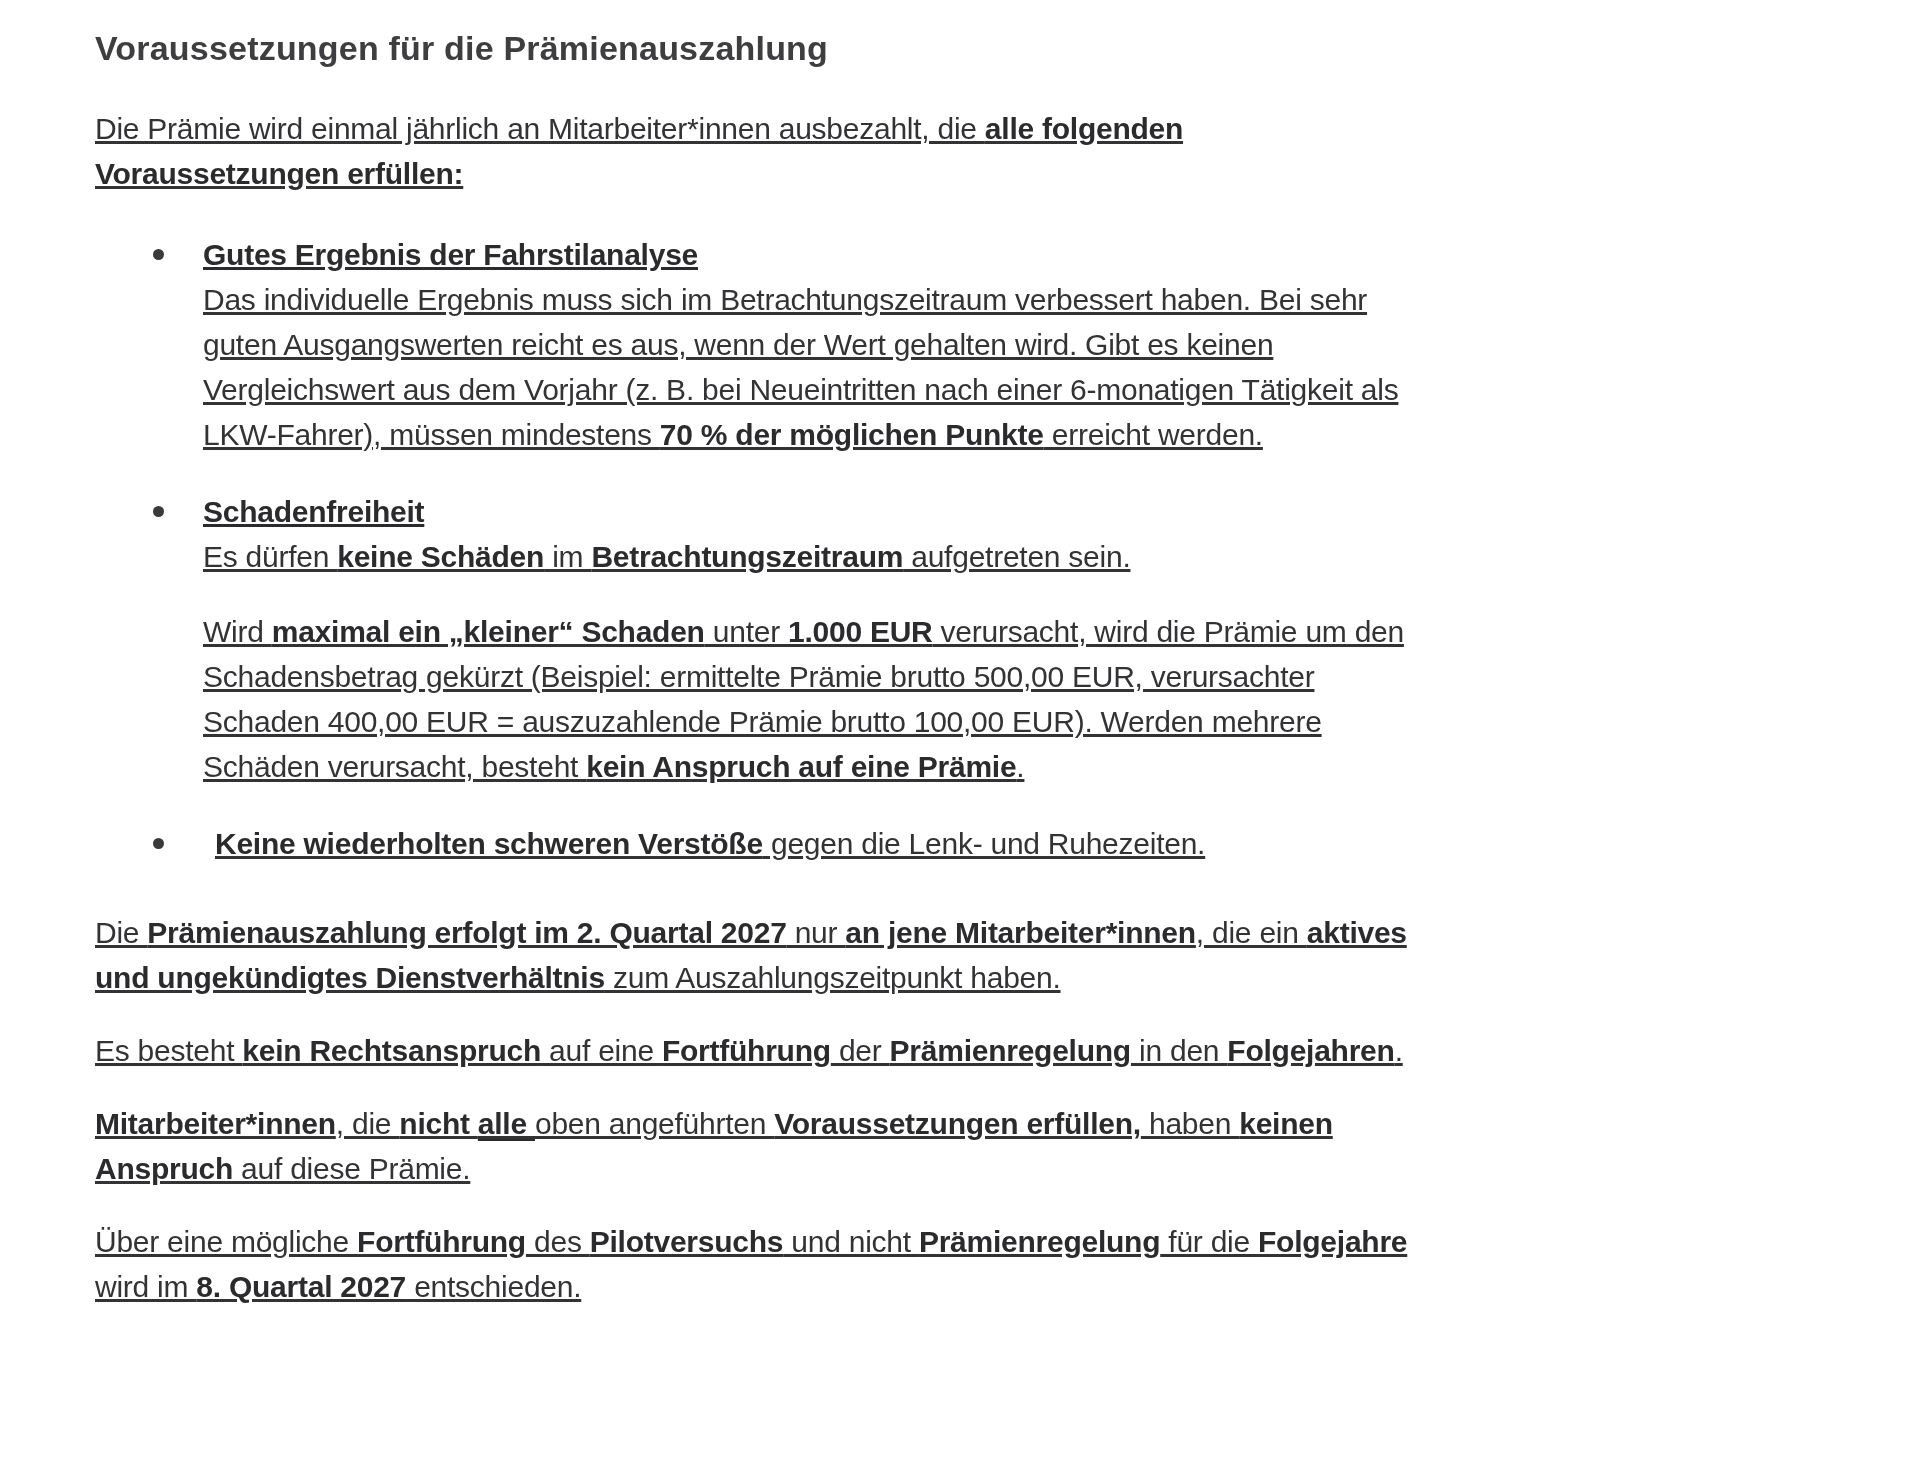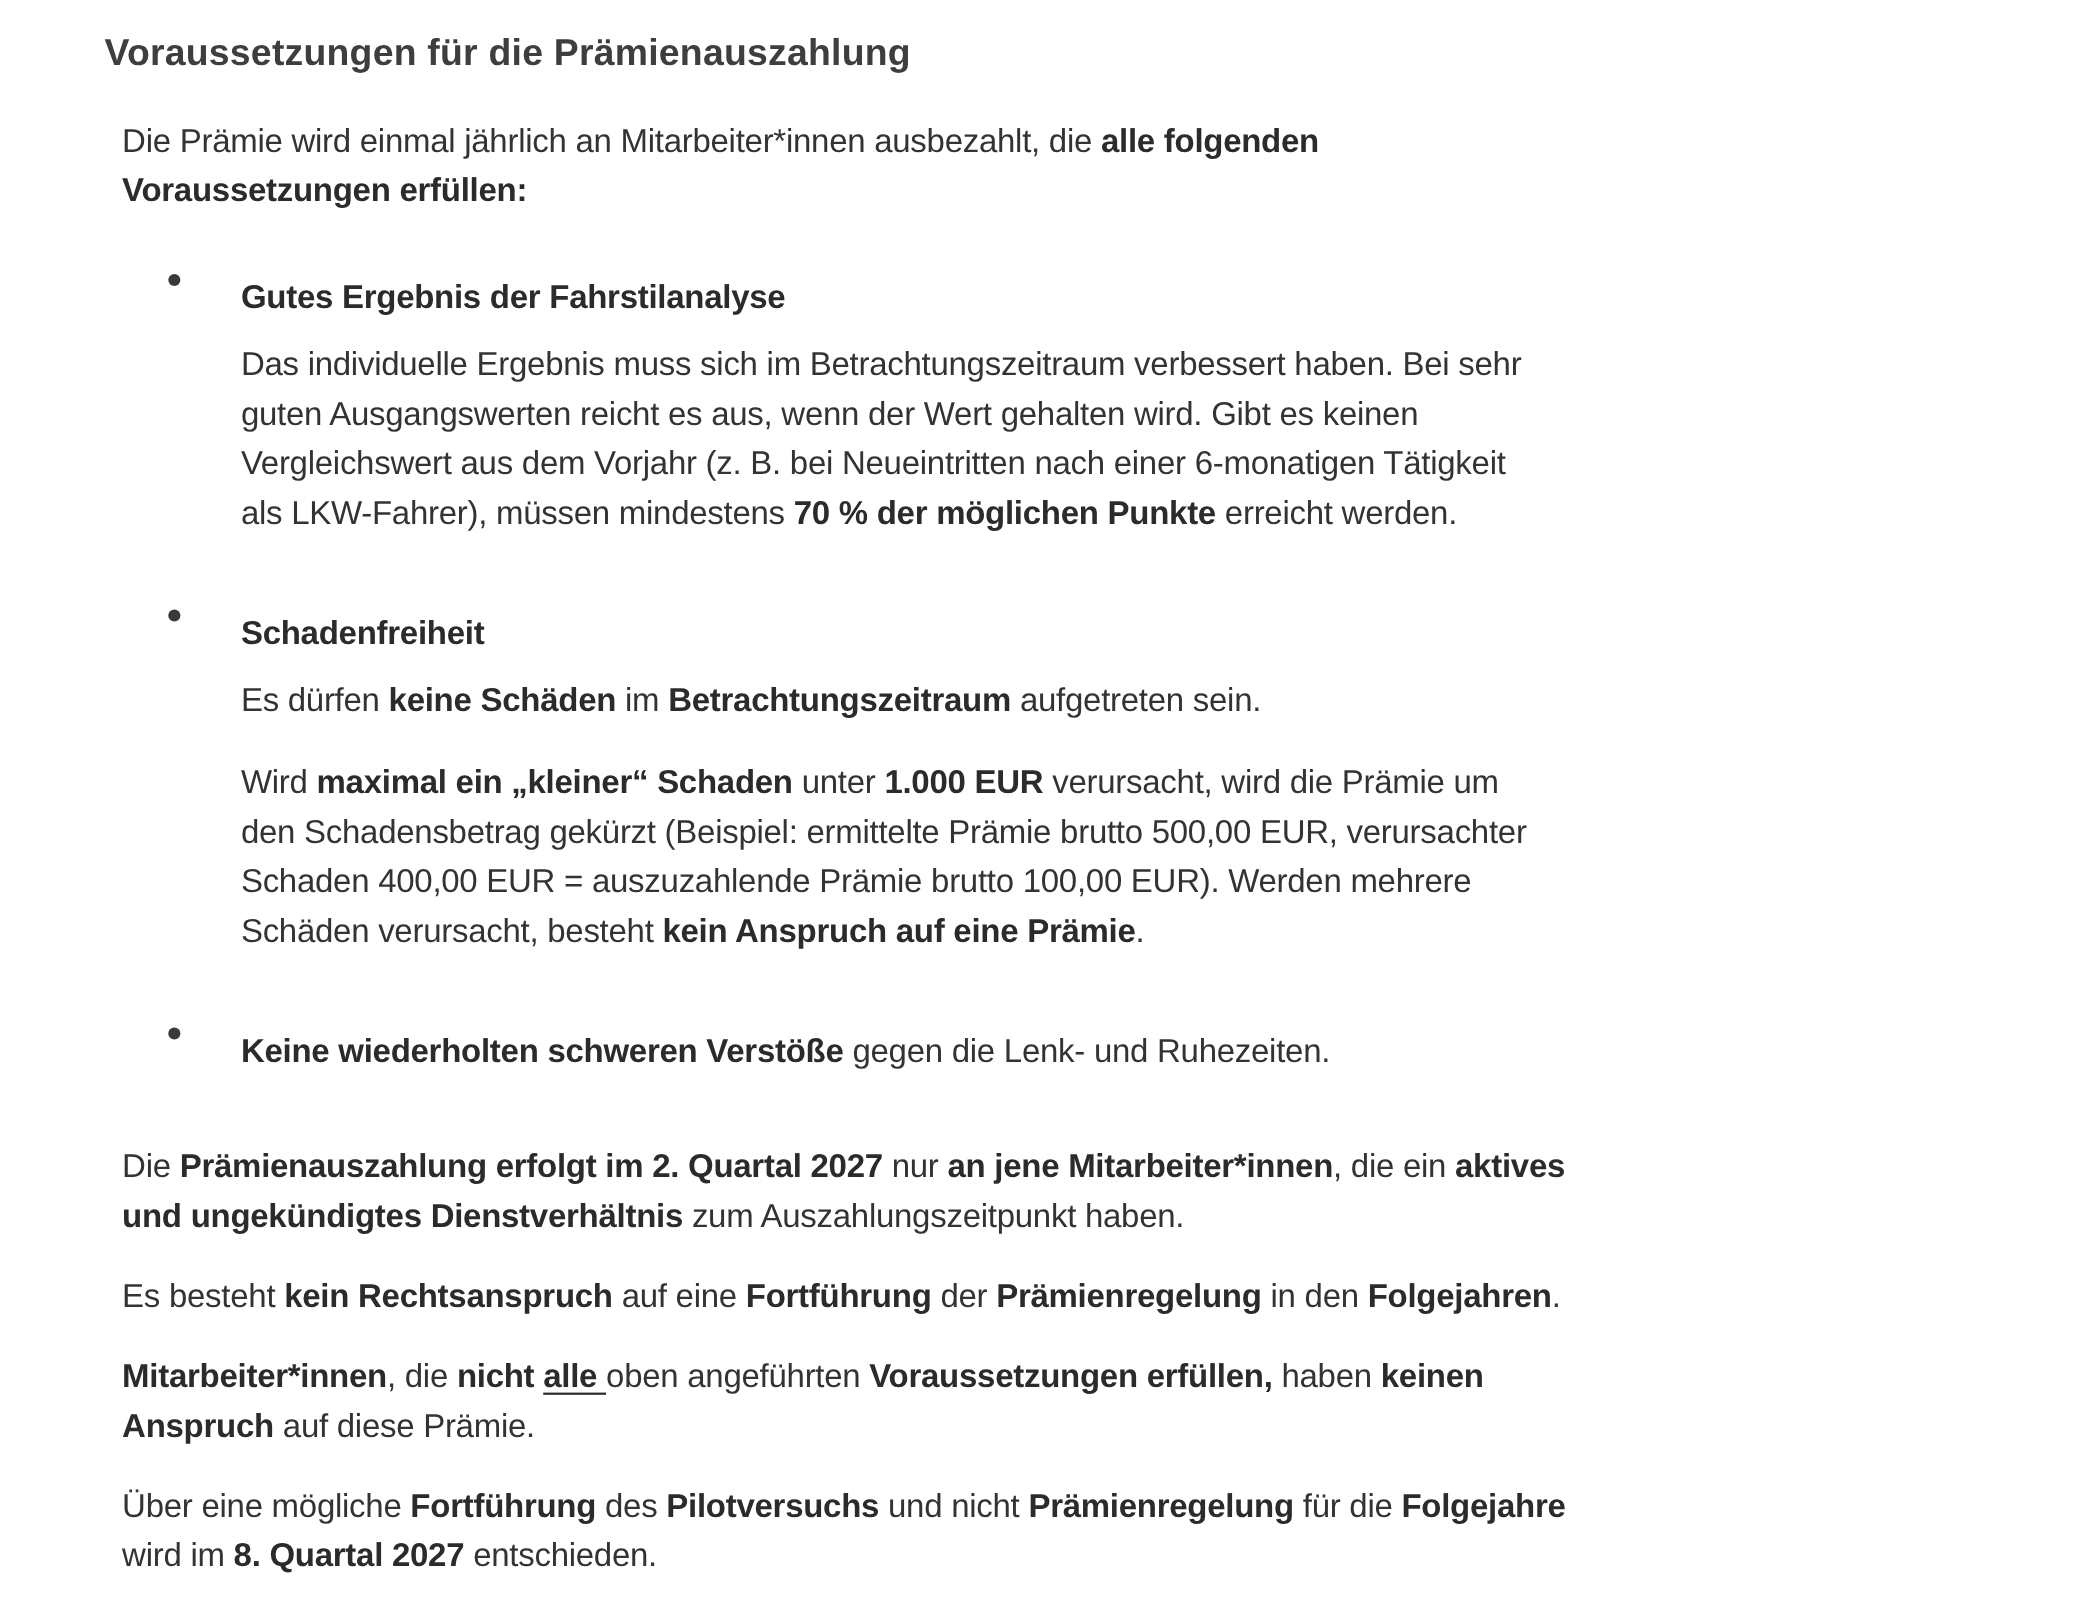--- a/index.html
+++ b/index.html
@@ -20,25 +20,26 @@
   }
   h1.doc-title {
     margin: 0 0 32px 0;
     font-size: 34px;
     line-height: 52px;
     font-weight: 700;
     color: #3e3e41;
     letter-spacing: 0.2px;
   }
   .para {
-    margin: 16px;
+    margin: 0;
     font-size: 30px;
     line-height: 45px;
     letter-spacing: -0.25px;
     color: #333336;
+    text-decoration: underline;
   }
   .intro {
     width: 1340px;
     margin-bottom: 36px;
   }
   .b, .para .b {
     font-weight: 700;
     color: #2b2b2e;
   }
   .u {
@@ -49,20 +50,21 @@
   .bullets {
     margin: 0 0 44px 0;
   }
   .bullet {
     display: flex;
     align-items: flex-start;
     margin-bottom: 32px;
   }
   .bullet:last-child {
     margin-bottom: 0;
+    gap: 12px;
   }
   .dot {
     flex: 0 0 auto;
     width: 11px;
     height: 11px;
     border-radius: 50%;
     background: #3a3a3d;
     margin: 17px 0 0 58px;
   }
   .bullet-body {

